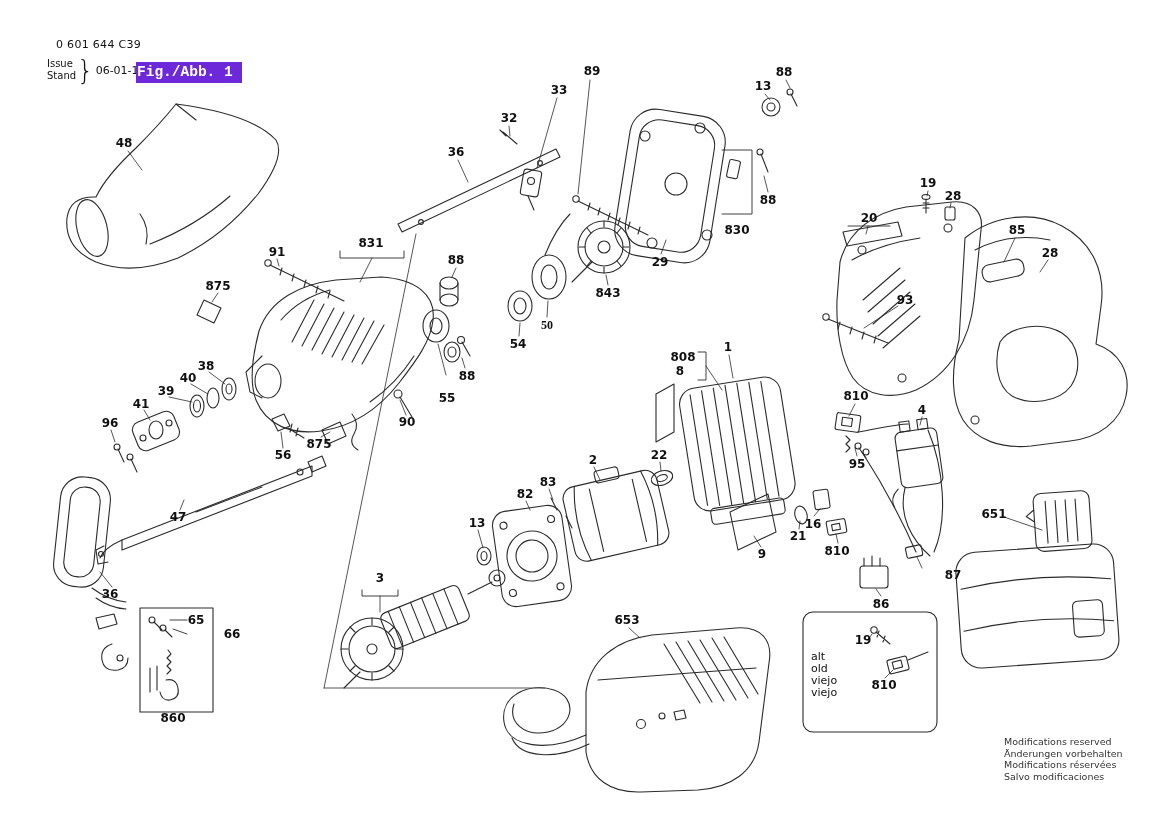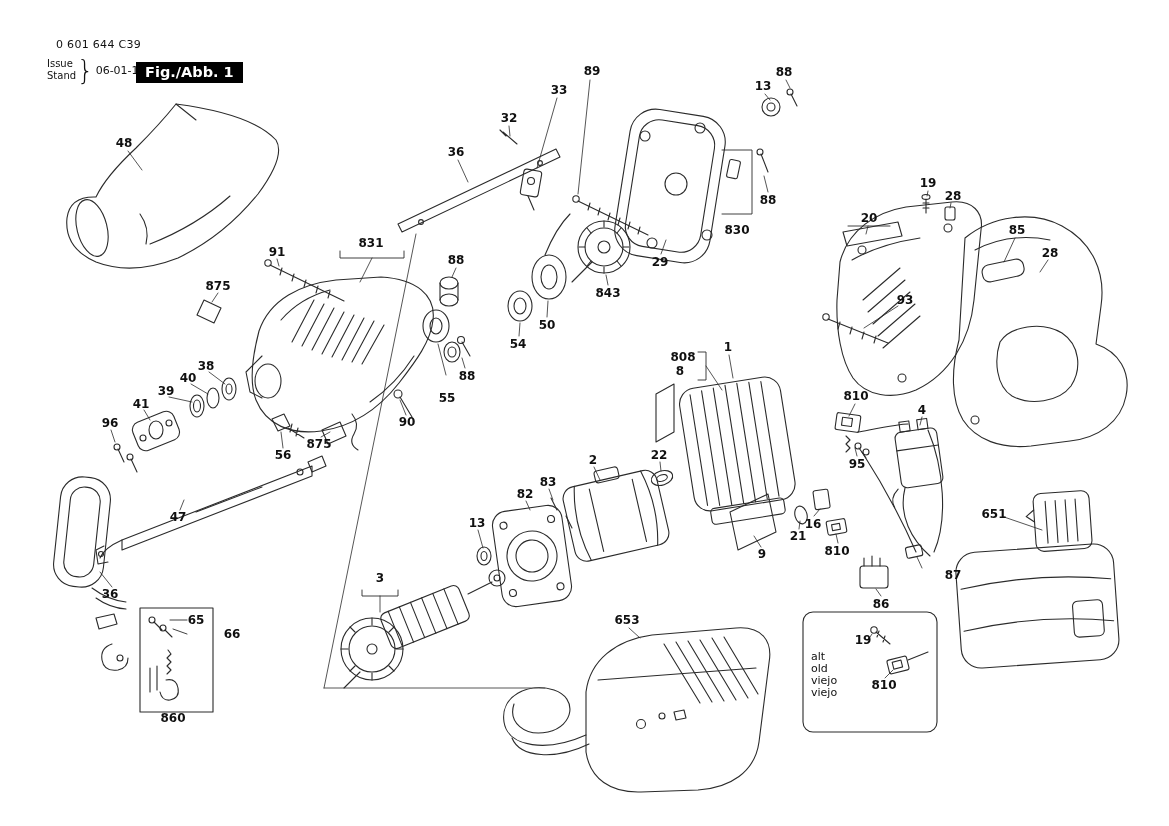--- a/index.html
+++ b/index.html
@@ -9,22 +9,22 @@
   .artwork { position:absolute; left:0; top:0; }
 
   .callout { position:absolute; transform:translate(-50%,-50%); font-size:12px; font-weight:700;
              color:#101010; white-space:nowrap; letter-spacing:0; }
 
   .part-number { position:absolute; left:56px; top:38px; font-size:11px; letter-spacing:0.3px; }
   .issue-block { position:absolute; left:47px; top:58px; display:flex; align-items:center; }
   .issue-labels { display:flex; flex-direction:column; font-size:10px; line-height:12px; }
   .brace { font-size:26px; font-weight:300; margin:0 2px 0 1px; line-height:22px; }
   .issue-date { font-size:11px; }
-  .fig-box { position:absolute; left:136px; top:62px; background:#000000; color:#fff;
-             font-weight:700; font-size:14.5px; padding:2px 9px 3px 9px; }
+  .fig-box { position:absolute; left:136px; top:62px; background:#6d28d9; color:#fff;
+             font-weight:700; font-size:14.5px; padding:2px 9px 3px 1px;font-family:Liberation Mono, monospace; }
 
   .inset-text { position:absolute; left:811px; top:651px; font-size:11px; line-height:12px; }
 
   .footer { position:absolute; left:1004px; top:736px; font-size:9.5px; line-height:11.5px; color:#333; }
 </style>
 </head>
 <body>
 
 <div class="canvas">
 
@@ -342,21 +342,21 @@
       <div class="callout" style="left: 509px; top: 118px;">32</div>
       <div class="callout" style="left: 559px; top: 90px;">33</div>
       <div class="callout" style="left: 456px; top: 152px;">36</div>
       <div class="callout" style="left: 592px; top: 71px;">89</div>
       <div class="callout" style="left: 763px; top: 86px;">13</div>
       <div class="callout" style="left: 784px; top: 72px;">88</div>
       <div class="callout" style="left: 768px; top: 200px;">88</div>
       <div class="callout" style="left: 737px; top: 230px;">830</div>
       <div class="callout" style="left: 660px; top: 262px;">29</div>
       <div class="callout" style="left: 608px; top: 293px;">843</div>
-      <div class="callout" style="left: 547px; top: 325px;">50</div>
+      <div class="callout" style="left: 547px; top: 325px; font-family: Liberation Serif, serif;">50</div>
       <div class="callout" style="left: 518px; top: 344px;">54</div>
       <div class="callout" style="left: 456px; top: 260px;">88</div>
       <div class="callout" style="left: 447px; top: 398px;">55</div>
       <div class="callout" style="left: 467px; top: 376px;">88</div>
       <div class="callout" style="left: 277px; top: 252px;">91</div>
       <div class="callout" style="left: 371px; top: 243px;">831</div>
       <div class="callout" style="left: 218px; top: 286px;">875</div>
       <div class="callout" style="left: 206px; top: 366px;">38</div>
       <div class="callout" style="left: 188px; top: 378px;">40</div>
       <div class="callout" style="left: 166px; top: 391px;">39</div>
@@ -400,14 +400,20 @@
       <div class="callout" style="left: 884px; top: 685px;">810</div>
     </div>
 
   <div class="inset-text">
     <div>alt</div>
     <div>old</div>
     <div>viejo</div>
     <div>viejo</div>
   </div>
 
+  <div class="footer">
+    <div>Modifications reserved</div>
+    <div>Änderungen vorbehalten</div>
+    <div>Modifications réservées</div>
+    <div>Salvo modificaciones</div>
+  </div>
 
 </div>
 
 </body></html>

